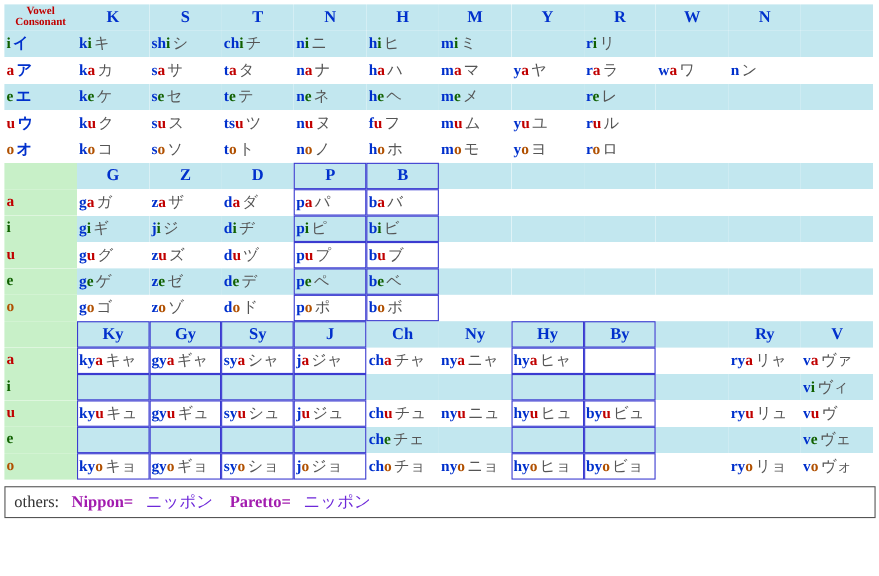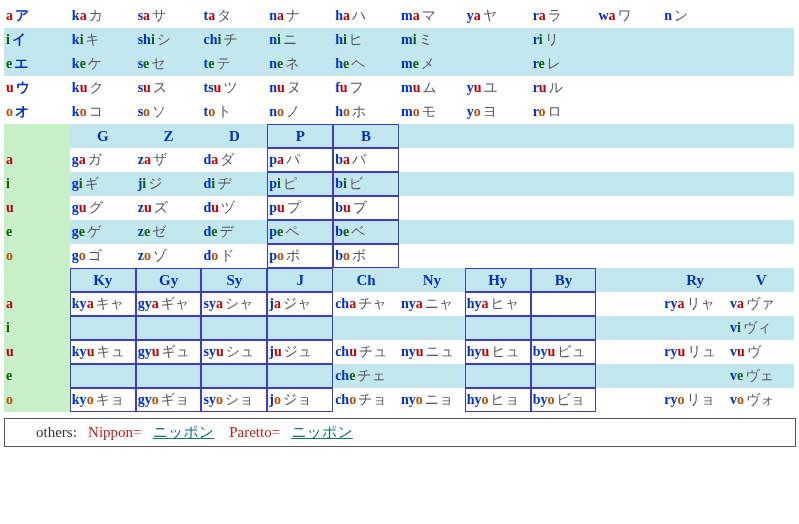--- a/index.html
+++ b/index.html
@@ -46,56 +46,70 @@
   .kana { color: #555; font-weight: normal; margin-left: 2px; }
   .kana-v { color: #0030cc; font-weight: bold; margin-left:2px; }
   .box { outline: 1.5px solid #3b3bd0; outline-offset: -1px; }
   .others {
     border: 1px solid #555;
     margin-top: 6px;
     padding: 4px 8px;
     width: 774px;
     font-size: 15px;
   }
-  .oth-lbl { color:#333;margin-left:23px; }
-  .oth-rom { color:#b91c1c; font-weight:normal; }
-  .oth-kana { color:#0f766e;text-decoration:underline; }
+  .oth-lbl { color:#333; }
+  .oth-rom { color:#a21caf; font-weight:bold; }
+  .oth-kana { color:#6d28d9; }
 </style>
 </head>
 <body>
 
 <table id="tbl">
     <tbody>
+      <tr>
+        <td class="stripe-0 corner">Vowel<br>Consonant</td>
+        <td class="stripe-0 hdr">K</td>
+        <td class="stripe-0 hdr">S</td>
+        <td class="stripe-0 hdr">T</td>
+        <td class="stripe-0 hdr">N</td>
+        <td class="stripe-0 hdr">H</td>
+        <td class="stripe-0 hdr">M</td>
+        <td class="stripe-0 hdr">Y</td>
+        <td class="stripe-0 hdr">R</td>
+        <td class="stripe-0 hdr">W</td>
+        <td class="stripe-0 hdr">N</td>
+        <td class="stripe-0 hdr"></td>
+      </tr>
+      <tr>
+        <td class="stripe-0"><span class="v-i">i</span><span class="kana-v">イ</span></td>
+        <td class="stripe-0"><span class="c-rom">k</span><span class="v-i">i</span><span class="kana">キ</span></td>
+        <td class="stripe-0"><span class="c-rom">sh</span><span class="v-i">i</span><span class="kana">シ</span></td>
+        <td class="stripe-0"><span class="c-rom">ch</span><span class="v-i">i</span><span class="kana">チ</span></td>
+        <td class="stripe-0"><span class="c-rom">n</span><span class="v-i">i</span><span class="kana">ニ</span></td>
+        <td class="stripe-0"><span class="c-rom">h</span><span class="v-i">i</span><span class="kana">ヒ</span></td>
+        <td class="stripe-0"><span class="c-rom">m</span><span class="v-i">i</span><span class="kana">ミ</span></td>
+        <td class="stripe-0"><span></span></td>
+        <td class="stripe-0"><span class="c-rom">r</span><span class="v-i">i</span><span class="kana">リ</span></td>
+        <td class="stripe-0"><span></span></td>
+        <td class="stripe-0"><span></span></td>
+        <td class="stripe-0"><span></span></td>
+      </tr>
       <tr>
         <td class="stripe-1"><span class="v-a">a</span><span class="kana-v">ア</span></td>
         <td class="stripe-1"><span class="c-rom">k</span><span class="v-a">a</span><span class="kana">カ</span></td>
         <td class="stripe-1"><span class="c-rom">s</span><span class="v-a">a</span><span class="kana">サ</span></td>
         <td class="stripe-1"><span class="c-rom">t</span><span class="v-a">a</span><span class="kana">タ</span></td>
         <td class="stripe-1"><span class="c-rom">n</span><span class="v-a">a</span><span class="kana">ナ</span></td>
         <td class="stripe-1"><span class="c-rom">h</span><span class="v-a">a</span><span class="kana">ハ</span></td>
         <td class="stripe-1"><span class="c-rom">m</span><span class="v-a">a</span><span class="kana">マ</span></td>
         <td class="stripe-1"><span class="c-rom">y</span><span class="v-a">a</span><span class="kana">ヤ</span></td>
         <td class="stripe-1"><span class="c-rom">r</span><span class="v-a">a</span><span class="kana">ラ</span></td>
         <td class="stripe-1"><span class="c-rom">w</span><span class="v-a">a</span><span class="kana">ワ</span></td>
         <td class="stripe-1"><span class="c-rom">n</span><span class="v-a"></span><span class="kana">ン</span></td>
         <td class="stripe-1"><span></span></td>
-      </tr>
-      <tr>
-        <td class="stripe-0"><span class="v-i">i</span><span class="kana-v">イ</span></td>
-        <td class="stripe-0"><span class="c-rom">k</span><span class="v-i">i</span><span class="kana">キ</span></td>
-        <td class="stripe-0"><span class="c-rom">sh</span><span class="v-i">i</span><span class="kana">シ</span></td>
-        <td class="stripe-0"><span class="c-rom">ch</span><span class="v-i">i</span><span class="kana">チ</span></td>
-        <td class="stripe-0"><span class="c-rom">n</span><span class="v-i">i</span><span class="kana">ニ</span></td>
-        <td class="stripe-0"><span class="c-rom">h</span><span class="v-i">i</span><span class="kana">ヒ</span></td>
-        <td class="stripe-0"><span class="c-rom">m</span><span class="v-i">i</span><span class="kana">ミ</span></td>
-        <td class="stripe-0"><span></span></td>
-        <td class="stripe-0"><span class="c-rom">r</span><span class="v-i">i</span><span class="kana">リ</span></td>
-        <td class="stripe-0"><span></span></td>
-        <td class="stripe-0"><span></span></td>
-        <td class="stripe-0"><span></span></td>
       </tr>
       <tr>
         <td class="stripe-0"><span class="v-e">e</span><span class="kana-v">エ</span></td>
         <td class="stripe-0"><span class="c-rom">k</span><span class="v-e">e</span><span class="kana">ケ</span></td>
         <td class="stripe-0"><span class="c-rom">s</span><span class="v-e">e</span><span class="kana">セ</span></td>
         <td class="stripe-0"><span class="c-rom">t</span><span class="v-e">e</span><span class="kana">テ</span></td>
         <td class="stripe-0"><span class="c-rom">n</span><span class="v-e">e</span><span class="kana">ネ</span></td>
         <td class="stripe-0"><span class="c-rom">h</span><span class="v-e">e</span><span class="kana">ヘ</span></td>
         <td class="stripe-0"><span class="c-rom">m</span><span class="v-e">e</span><span class="kana">メ</span></td>
         <td class="stripe-0"><span></span></td>

